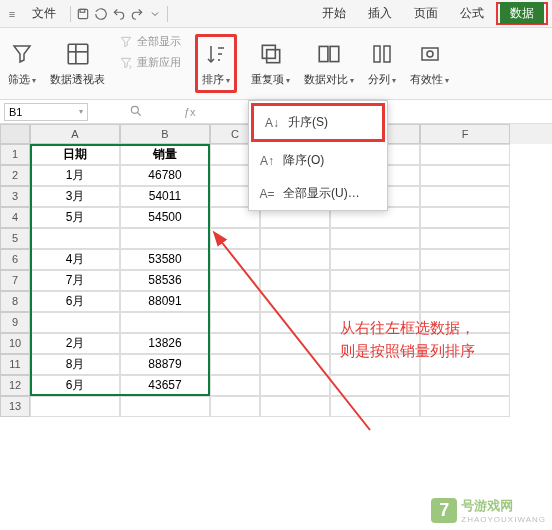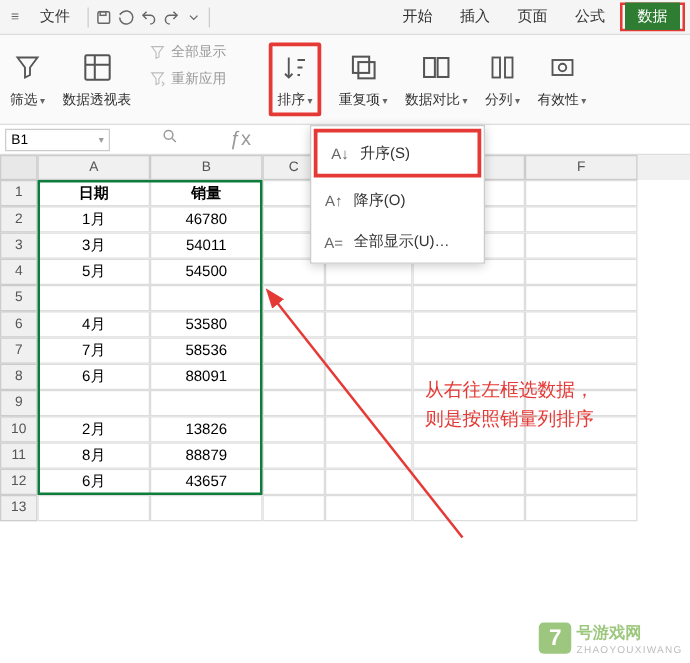--- a/index.html
+++ b/index.html
@@ -14,26 +14,26 @@
 .menu-red-box { border: 2px solid #e53935; padding: 1px 2px; }
 
 
 .ribbon { display: flex; align-items: flex-start; height: 72px; background: #fafafa; border-bottom: 1px solid #ddd; padding: 6px 8px; gap: 14px; }
 .ribbon-group { display: flex; flex-direction: column; align-items: center; justify-content: center; height: 100%; }
 .ribbon-group .big-icon { width: 28px; height: 28px; display: flex; align-items: center; justify-content: center; color: #555; margin-bottom: 4px; }
 .ribbon-group .label { font-size: 11px; color: #333; white-space: nowrap; }
 .ribbon-group .drop { font-size: 8px; color: #666; margin-left: 2px; }
 .ribbon-sub { display: flex; flex-direction: column; gap: 6px; font-size: 11px; color: #999; align-items: center; }
 .ribbon-sub-item { display: flex; align-items: center; gap: 4px; }
-.sort-group { border: 3px solid #e53935; padding: 2px 4px; border-radius: 2px; margin-left: 20px; }
+.sort-group { border: 3px solid #e53935; padding: 2px 4px; border-radius: 2px; }
 
 
 .formula-row { display: flex; align-items: center; height: 24px; border-bottom: 1px solid #ddd; padding: 0 4px; gap: 8px; }
 .name-box { width: 84px; height: 18px; border: 1px solid #ccc; background: #fff; padding: 0 4px; display: flex; align-items: center; justify-content: space-between; font-size: 11px; }
-.fb-icon { color: #999; font-size: 16px; margin-left: 33px; }
+.fb-icon { color: #999; font-size: 11px; margin-left: 33px; }
 
 
 .grid-area { position: relative; }
 .col-headers { display: flex; height: 20px; background: #f0f0f0; }
 .corner { width: 30px; border: 1px solid #ccc; background: #e8e8e8; }
 .col-h { flex: 0 0 90px; border: 1px solid #ccc; text-align: center; line-height: 18px; color: #555; font-size: 11px; }
 .row { display: flex; height: 21px; }
 .row-h { width: 30px; border: 1px solid #ccc; background: #f0f0f0; text-align: center; line-height: 19px; color: #555; font-size: 11px; }
 .cell { flex: 0 0 90px; border: 1px solid #ddd; text-align: center; line-height: 19px; font-size: 12px; background: #fff; }
 .hdr-cell { font-weight: bold; }
@@ -352,21 +352,21 @@
 
 <svg class="arrow-svg" style="left:210px; top:230px;" width="180" height="220">
   <defs>
       <marker id="ah" markerWidth="10" markerHeight="10" refX="2" refY="3" orient="auto">
         <path d="M0,0 L0,6 L8,3 z" fill="#e53935"></path>
       </marker>
     </defs>
   <line x1="160" y1="200" x2="10" y2="10" stroke="#e53935" stroke-width="2" marker-end="url(#ah)"></line>
 </svg>
 
-<div class="annotation" style="left:340px; top:302px;">
+<div class="annotation" style="left:340px; top:317px;">
   <div>从右往左框选数据，</div>
   <div>则是按照销量列排序</div>
 </div>
 
 <div class="watermark">
   <div class="wm-badge">7</div>
   <div>
     <div class="wm-text">号游戏网</div>
     <div class="wm-sub">ZHAOYOUXIWANG</div>
   </div>

